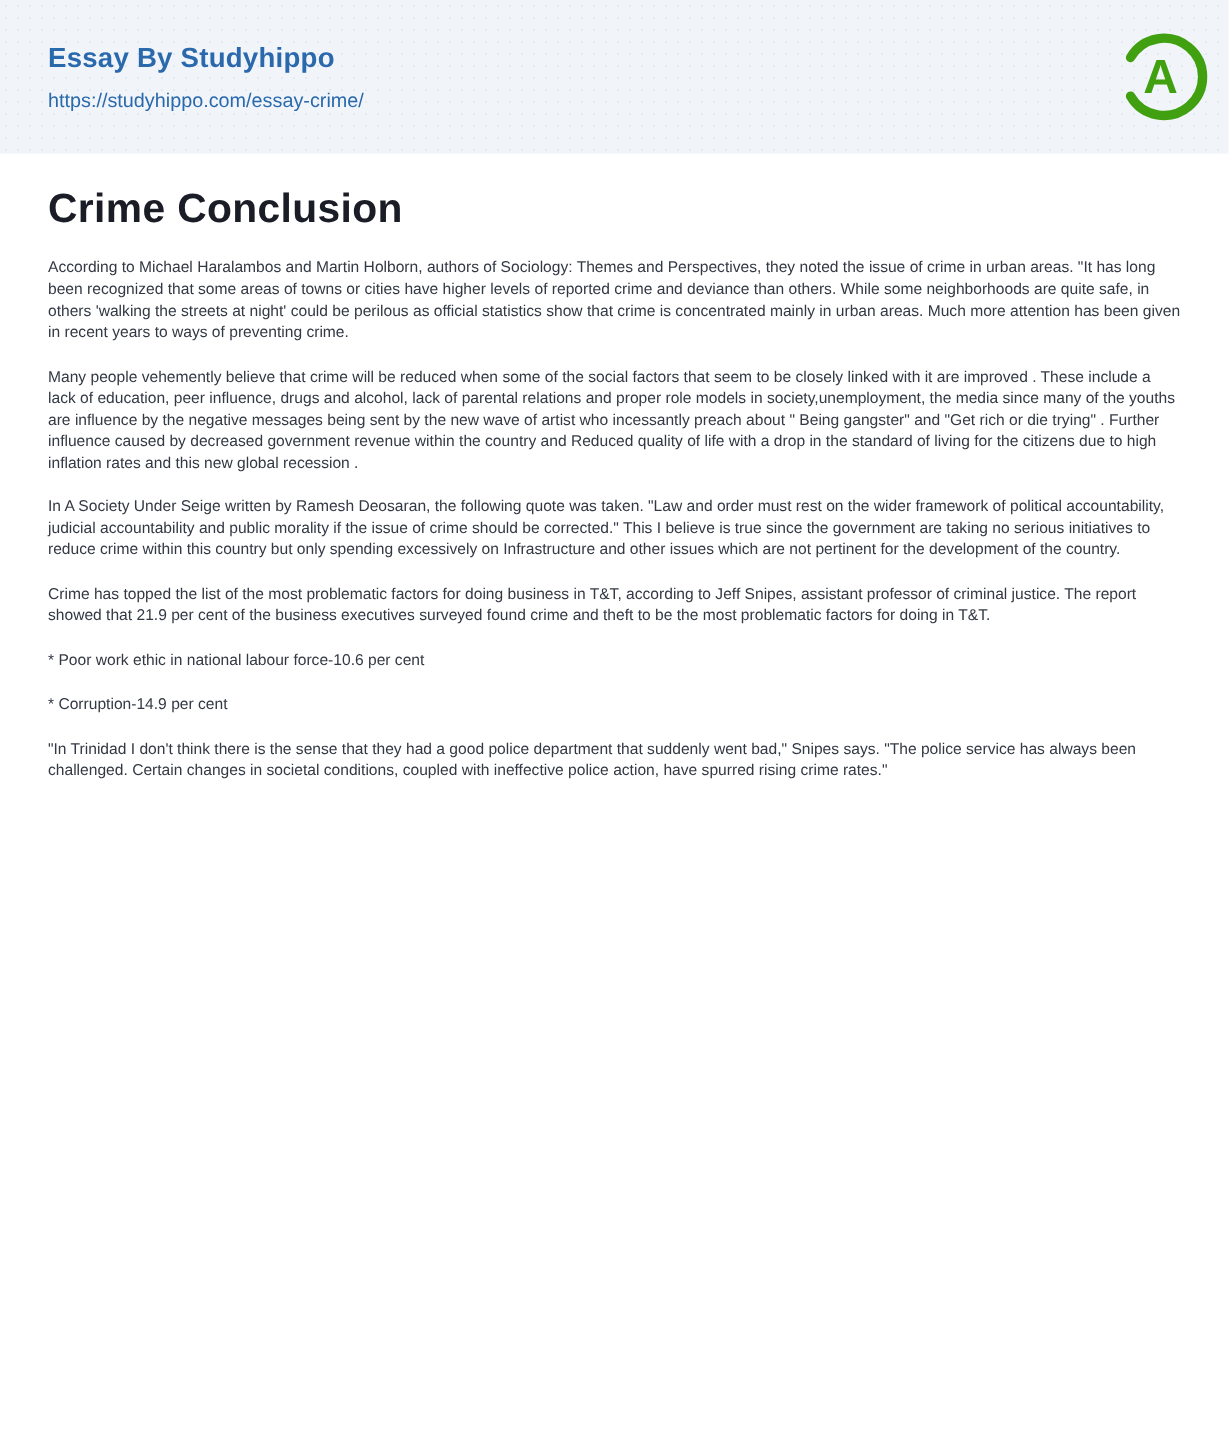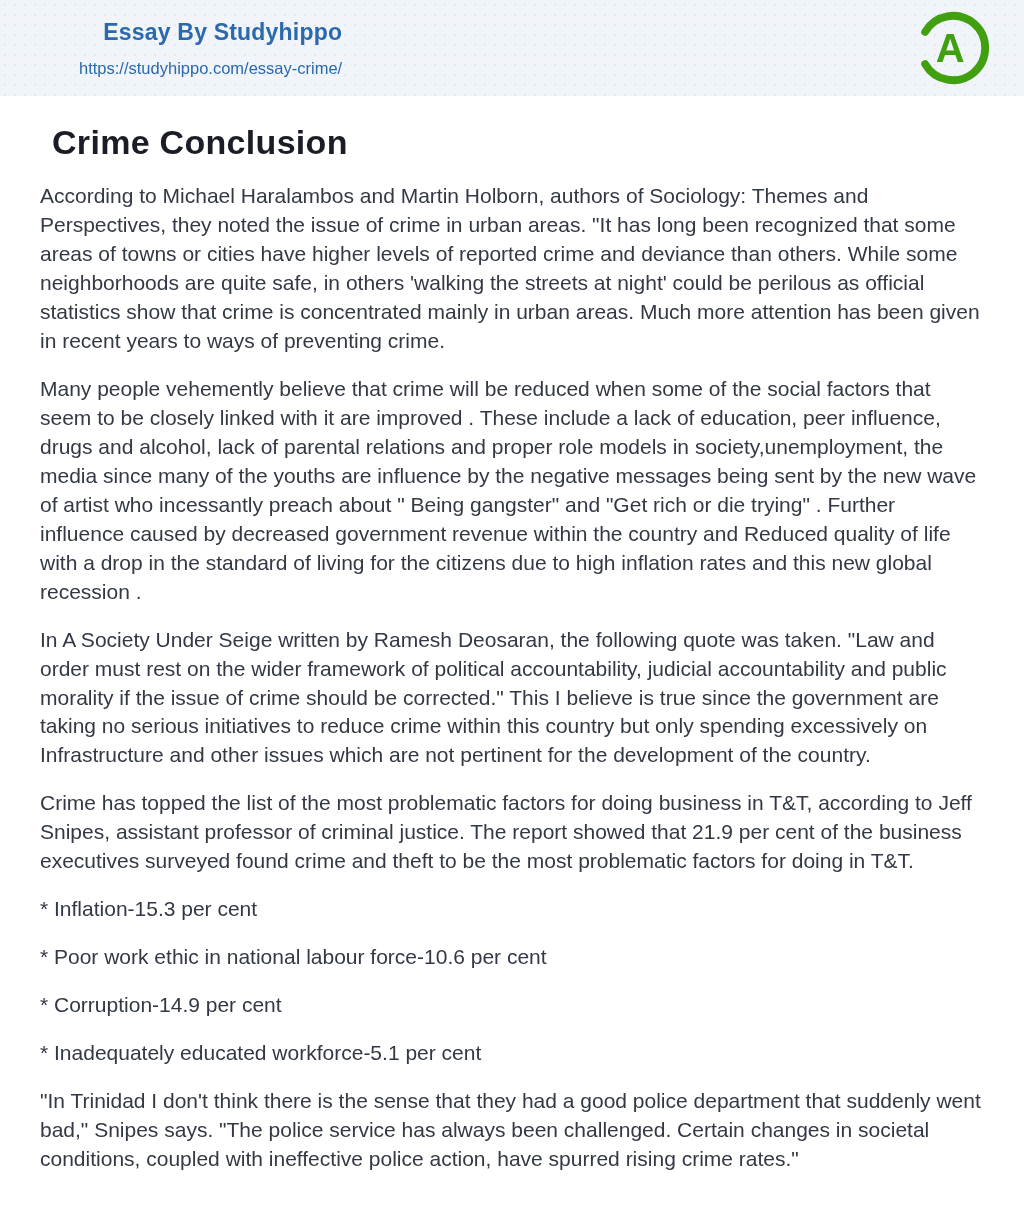--- a/index.html
+++ b/index.html
@@ -6,58 +6,56 @@
   html, body { margin: 0; padding: 0; }
   body {
     width: 1024px;
     min-height: 1211px;
     background: #ffffff;
     font-family: "Liberation Sans", sans-serif;
     position: relative;
   }
   .header {
     width: 100%;
-    height: 96px;
+    height: 128px;
     background-color: #f1f4f9;
     background-image: radial-gradient(#e3e9f1 1px, rgba(0,0,0,0) 1px);
     background-size: 10px 10px;
     display: flex;
     align-items: center;
     justify-content: space-between;
-    padding: 0 32px 0 40px;
-    text-align: right;
+    padding: 0 15px 0 40px;
   }
   .header-left { display: flex; flex-direction: column; gap: 13px; }
   .site-title {
     color: #2a69ac;
     font-size: 23px;
     font-weight: 700;
     letter-spacing: 0.2px;
   }
   .page-url {
     color: #2a69ac;
     font-size: 16.5px;
     font-weight: 400;
     cursor: pointer;
     text-decoration: none;
-    margin-left: 39px;
   }
   .logo-wrap { width: 78px; height: 78px; flex: 0 0 auto; }
   .content { padding: 0 40px; }
   .page-title {
-    margin: 27px 0 20px 12px;
+    margin: 27px 0 20px 0;
     font-size: 34px;
     font-weight: 800;
     color: #1a1d26;
     letter-spacing: 0.3px;
   }
   .para {
     margin: 0 0 19px 0;
     max-width: 944px;
-    font-size: 21px;
+    font-size: 13px;
     line-height: 1.38;
     color: #333944;
   }
   .logo-letter-text {
     font-family: "Liberation Sans", sans-serif;
     font-weight: 700;
   }
 </style>
 </head>
 <body>
@@ -75,19 +73,17 @@
   </div>
 </div>
 
 <div class="content">
   <h1 class="page-title">Crime Conclusion</h1>
   <div>
       <p class="para">According to Michael Haralambos and Martin Holborn, authors of Sociology: Themes and Perspectives, they noted the issue of crime in urban areas. "It has long been recognized that some areas of towns or cities have higher levels of reported crime and deviance than others. While some neighborhoods are quite safe, in others 'walking the streets at night' could be perilous as official statistics show that crime is concentrated mainly in urban areas. Much more attention has been given in recent years to ways of preventing crime.</p>
       <p class="para">Many people vehemently believe that crime will be reduced when some of the social factors that seem to be closely linked with it are improved . These include a lack of education, peer influence, drugs and alcohol, lack of parental relations and proper role models in society,unemployment, the media since many of the youths are influence by the negative messages being sent by the new wave of artist who incessantly preach about " Being gangster" and "Get rich or die trying" . Further influence caused by decreased government revenue within the country and Reduced quality of life with a drop in the standard of living for the citizens due to high inflation rates and this new global recession .</p>
       <p class="para">In A Society Under Seige written by Ramesh Deosaran, the following quote was taken. "Law and order must rest on the wider framework of political accountability, judicial accountability and public morality if the issue of crime should be corrected." This I believe is true since the government are taking no serious initiatives to reduce crime within this country but only spending excessively on Infrastructure and other issues which are not pertinent for the development of the country.</p>
       <p class="para">Crime has topped the list of the most problematic factors for doing business in T&amp;T, according to Jeff Snipes, assistant professor of criminal justice. The report showed that 21.9 per cent of the business executives surveyed found crime and theft to be the most problematic factors for doing in T&amp;T.</p>
-      <p class="para">* Inflation-15.3 per cent</p>
       <p class="para">* Poor work ethic in national labour force-10.6 per cent</p>
       <p class="para">* Corruption-14.9 per cent</p>
-      <p class="para">* Inadequately educated workforce-5.1 per cent</p>
       <p class="para">"In Trinidad I don't think there is the sense that they had a good police department that suddenly went bad," Snipes says. "The police service has always been challenged. Certain changes in societal conditions, coupled with ineffective police action, have spurred rising crime rates."</p>
     </div>
 </div>
 
 </body></html>

